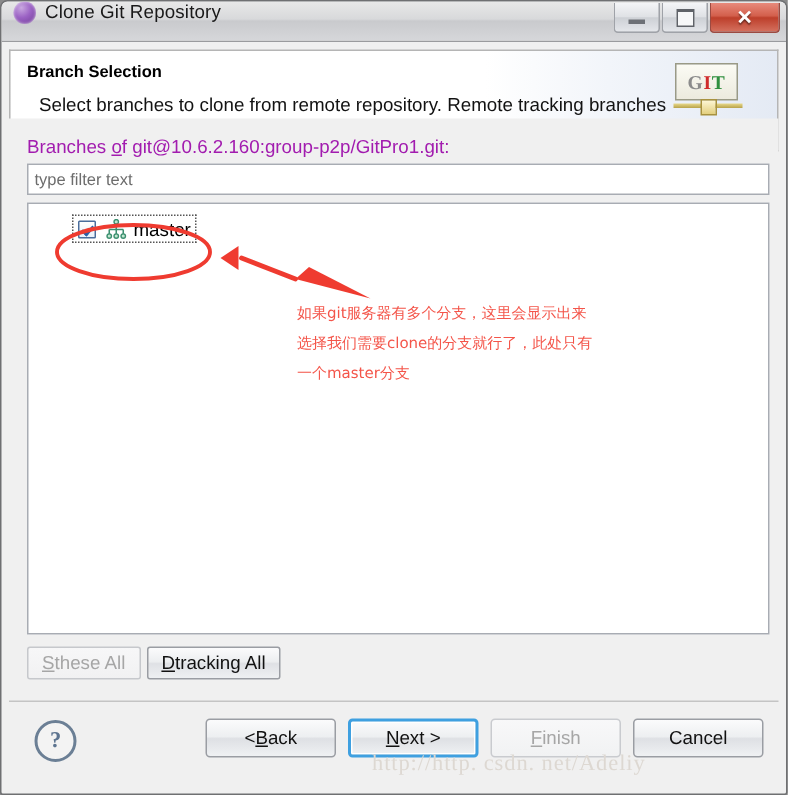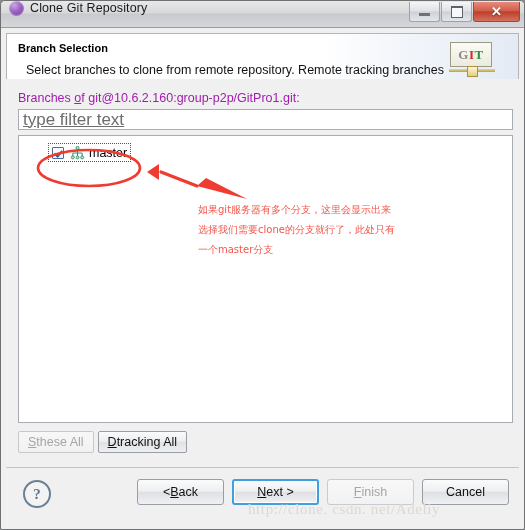--- a/index.html
+++ b/index.html
@@ -135,27 +135,26 @@
     font-size: 12.5px; color: #a21caf;
   }
   .branches-label u { text-decoration: underline; }
   .filter-input {
     position: absolute;
     left: 12px; top: 30px; right: 6px;
     height: 21px;
     box-sizing: border-box;
     border: 1px solid #a8acb3;
     background: #ffffff;
-    font-size: 17px;
+    font-size: 11px;
     color: #6d6d6d;
     padding: 0 4px;
     line-height: 19px;
     font-family: "Liberation Sans", sans-serif;
     outline: none;
-    text-decoration: underline;
   }
   .filter-input::placeholder { color: #6d6d6d; opacity: 1; }
   .branch-list {
     position: absolute;
     left: 12px; top: 56px; right: 6px; bottom: 44px;
     box-sizing: border-box;
     border: 1px solid #a8acb3;
     background: #ffffff;
     overflow: hidden;
   }
@@ -380,15 +379,15 @@
         <path d="M196,185 L160,171" stroke="#ef3b30" stroke-width="3.2" fill="none" stroke-linecap="round"></path>
         <path d="M246,198 L196,185 L205,177 Z" fill="#ef3b30"></path>
         <polygon points="158,163 158,179 146,171" fill="#ef3b30"></polygon>
       </g>
     </svg>
     <div class="anno-text">如果git服务器有多个分支，这里会显示出来
 选择我们需要clone的分支就行了，此处只有
 一个master分支</div>
   </div>
 
-  <div class="watermark">http://clone. csdn. net/Adeliy</div>
+  <div class="watermark">http://http. csdn. net/Adeliy</div>
 
 </div>
 
 </body></html>

